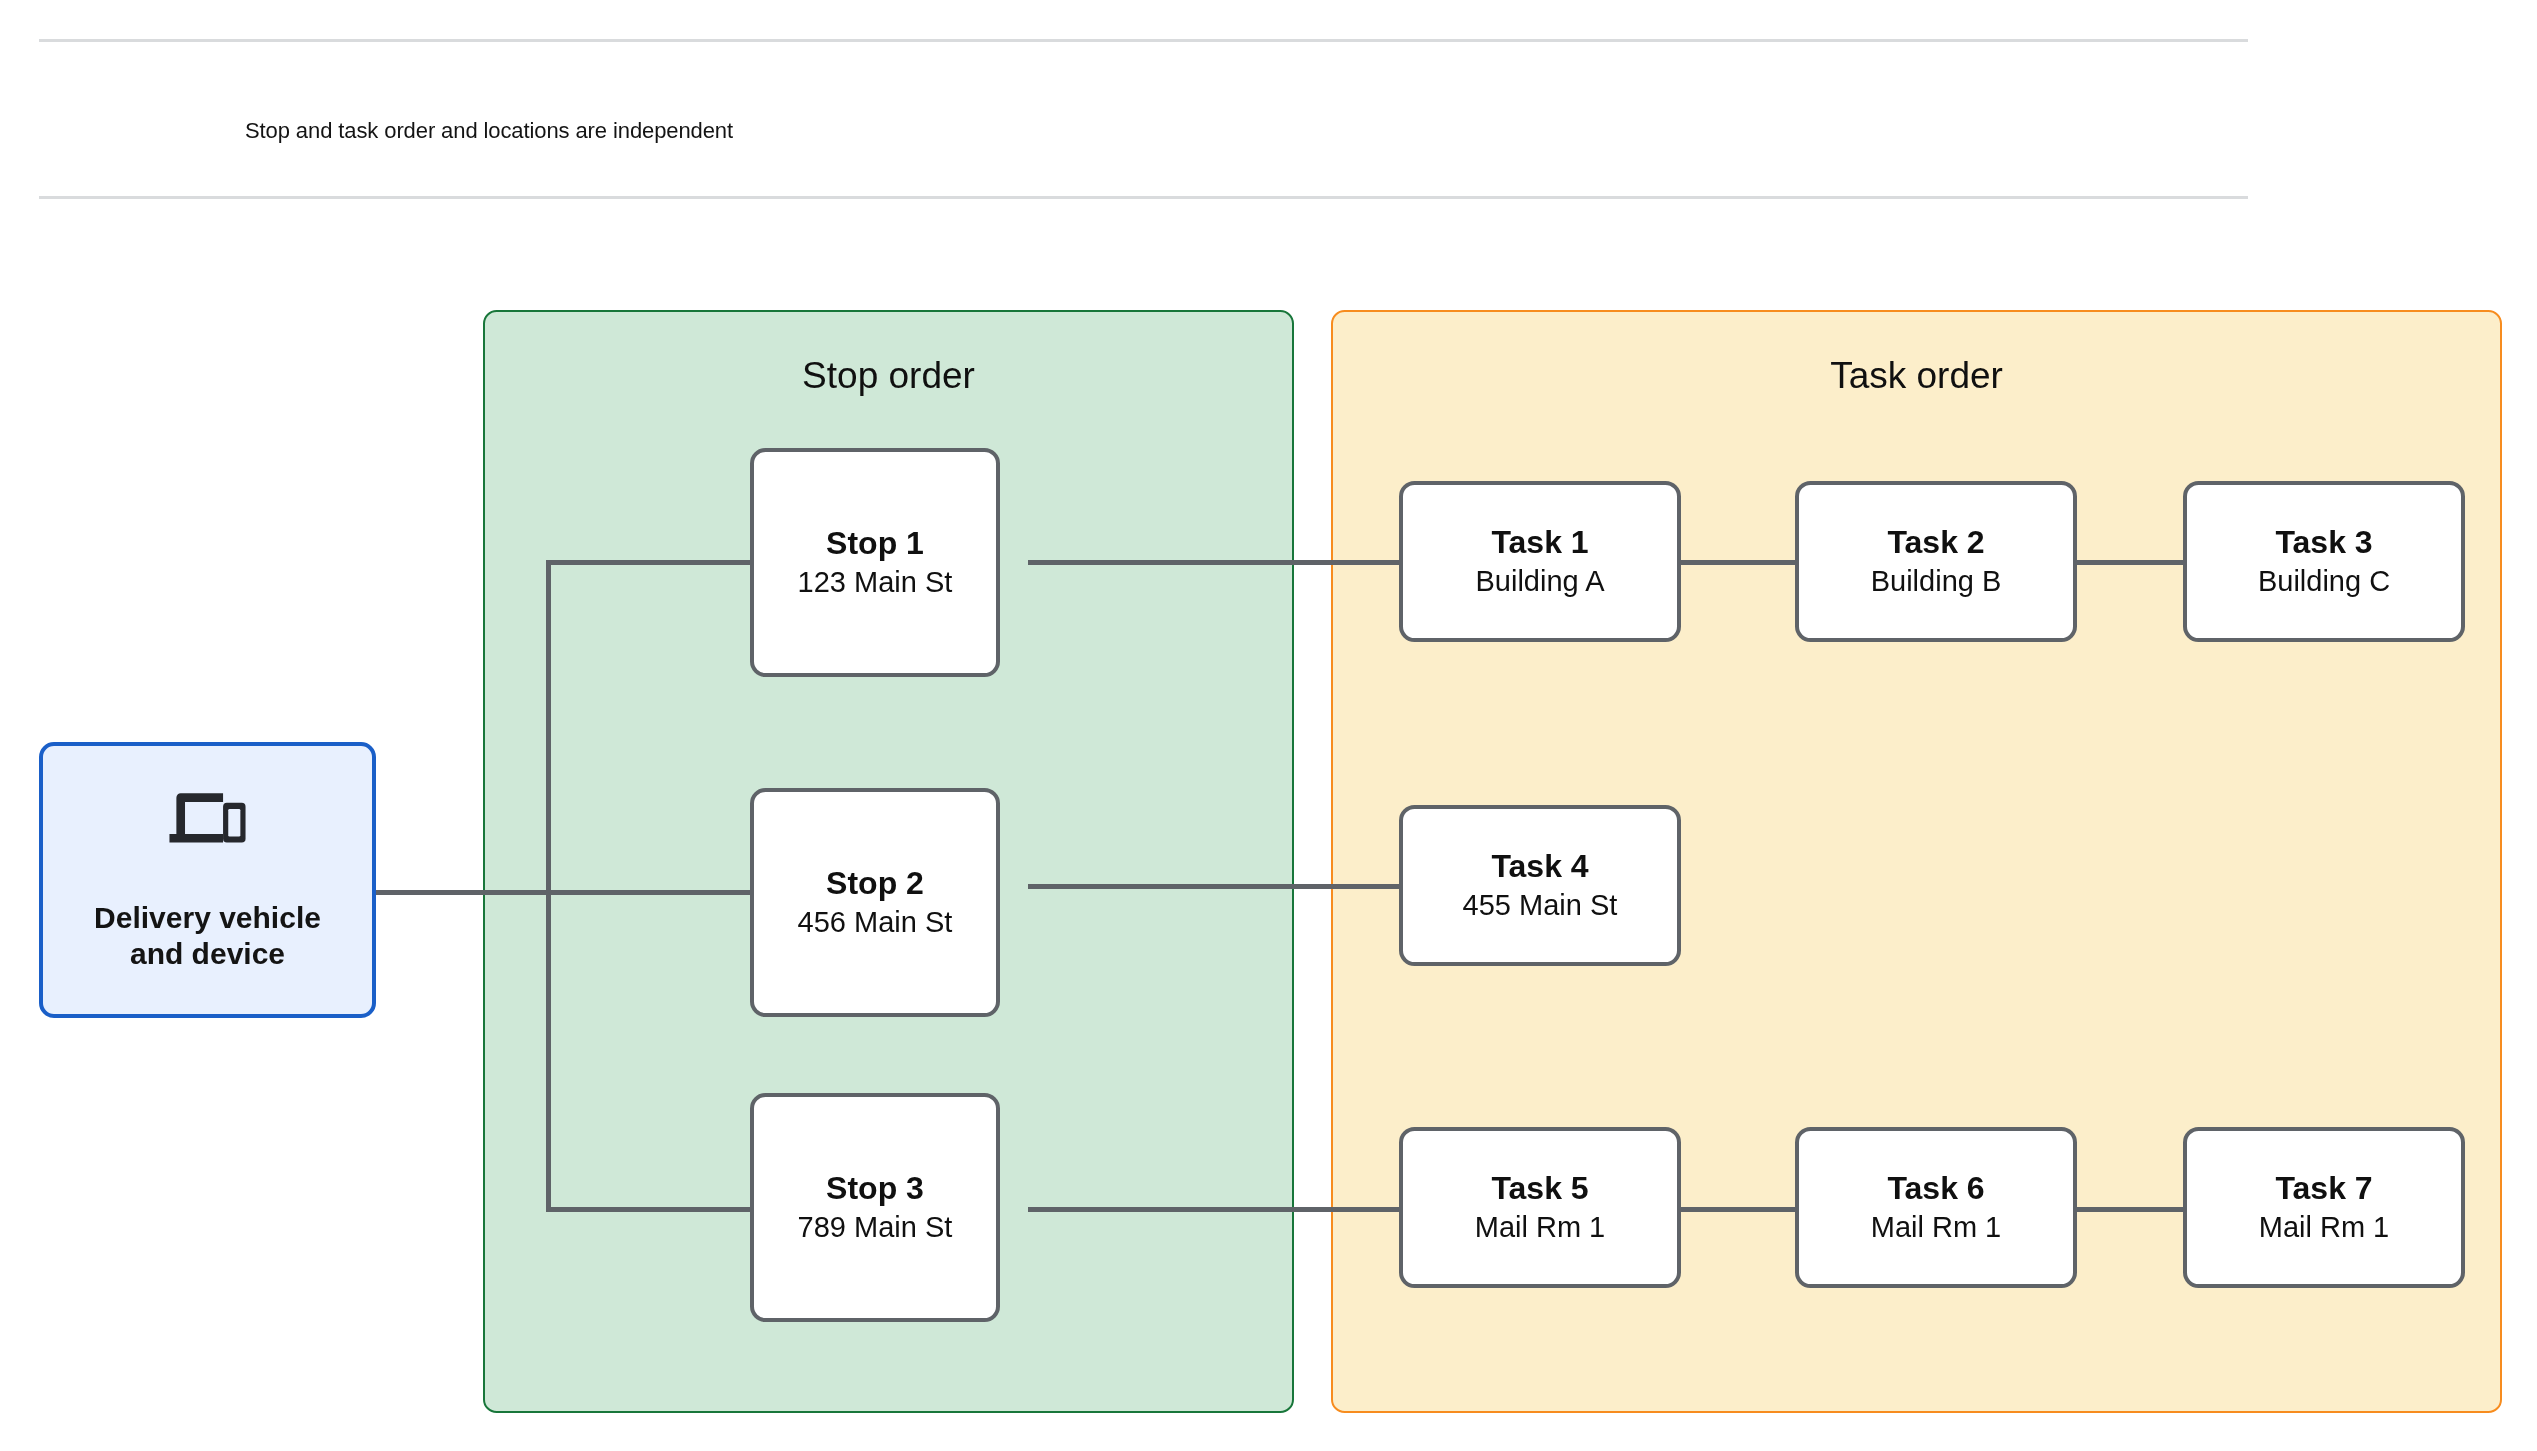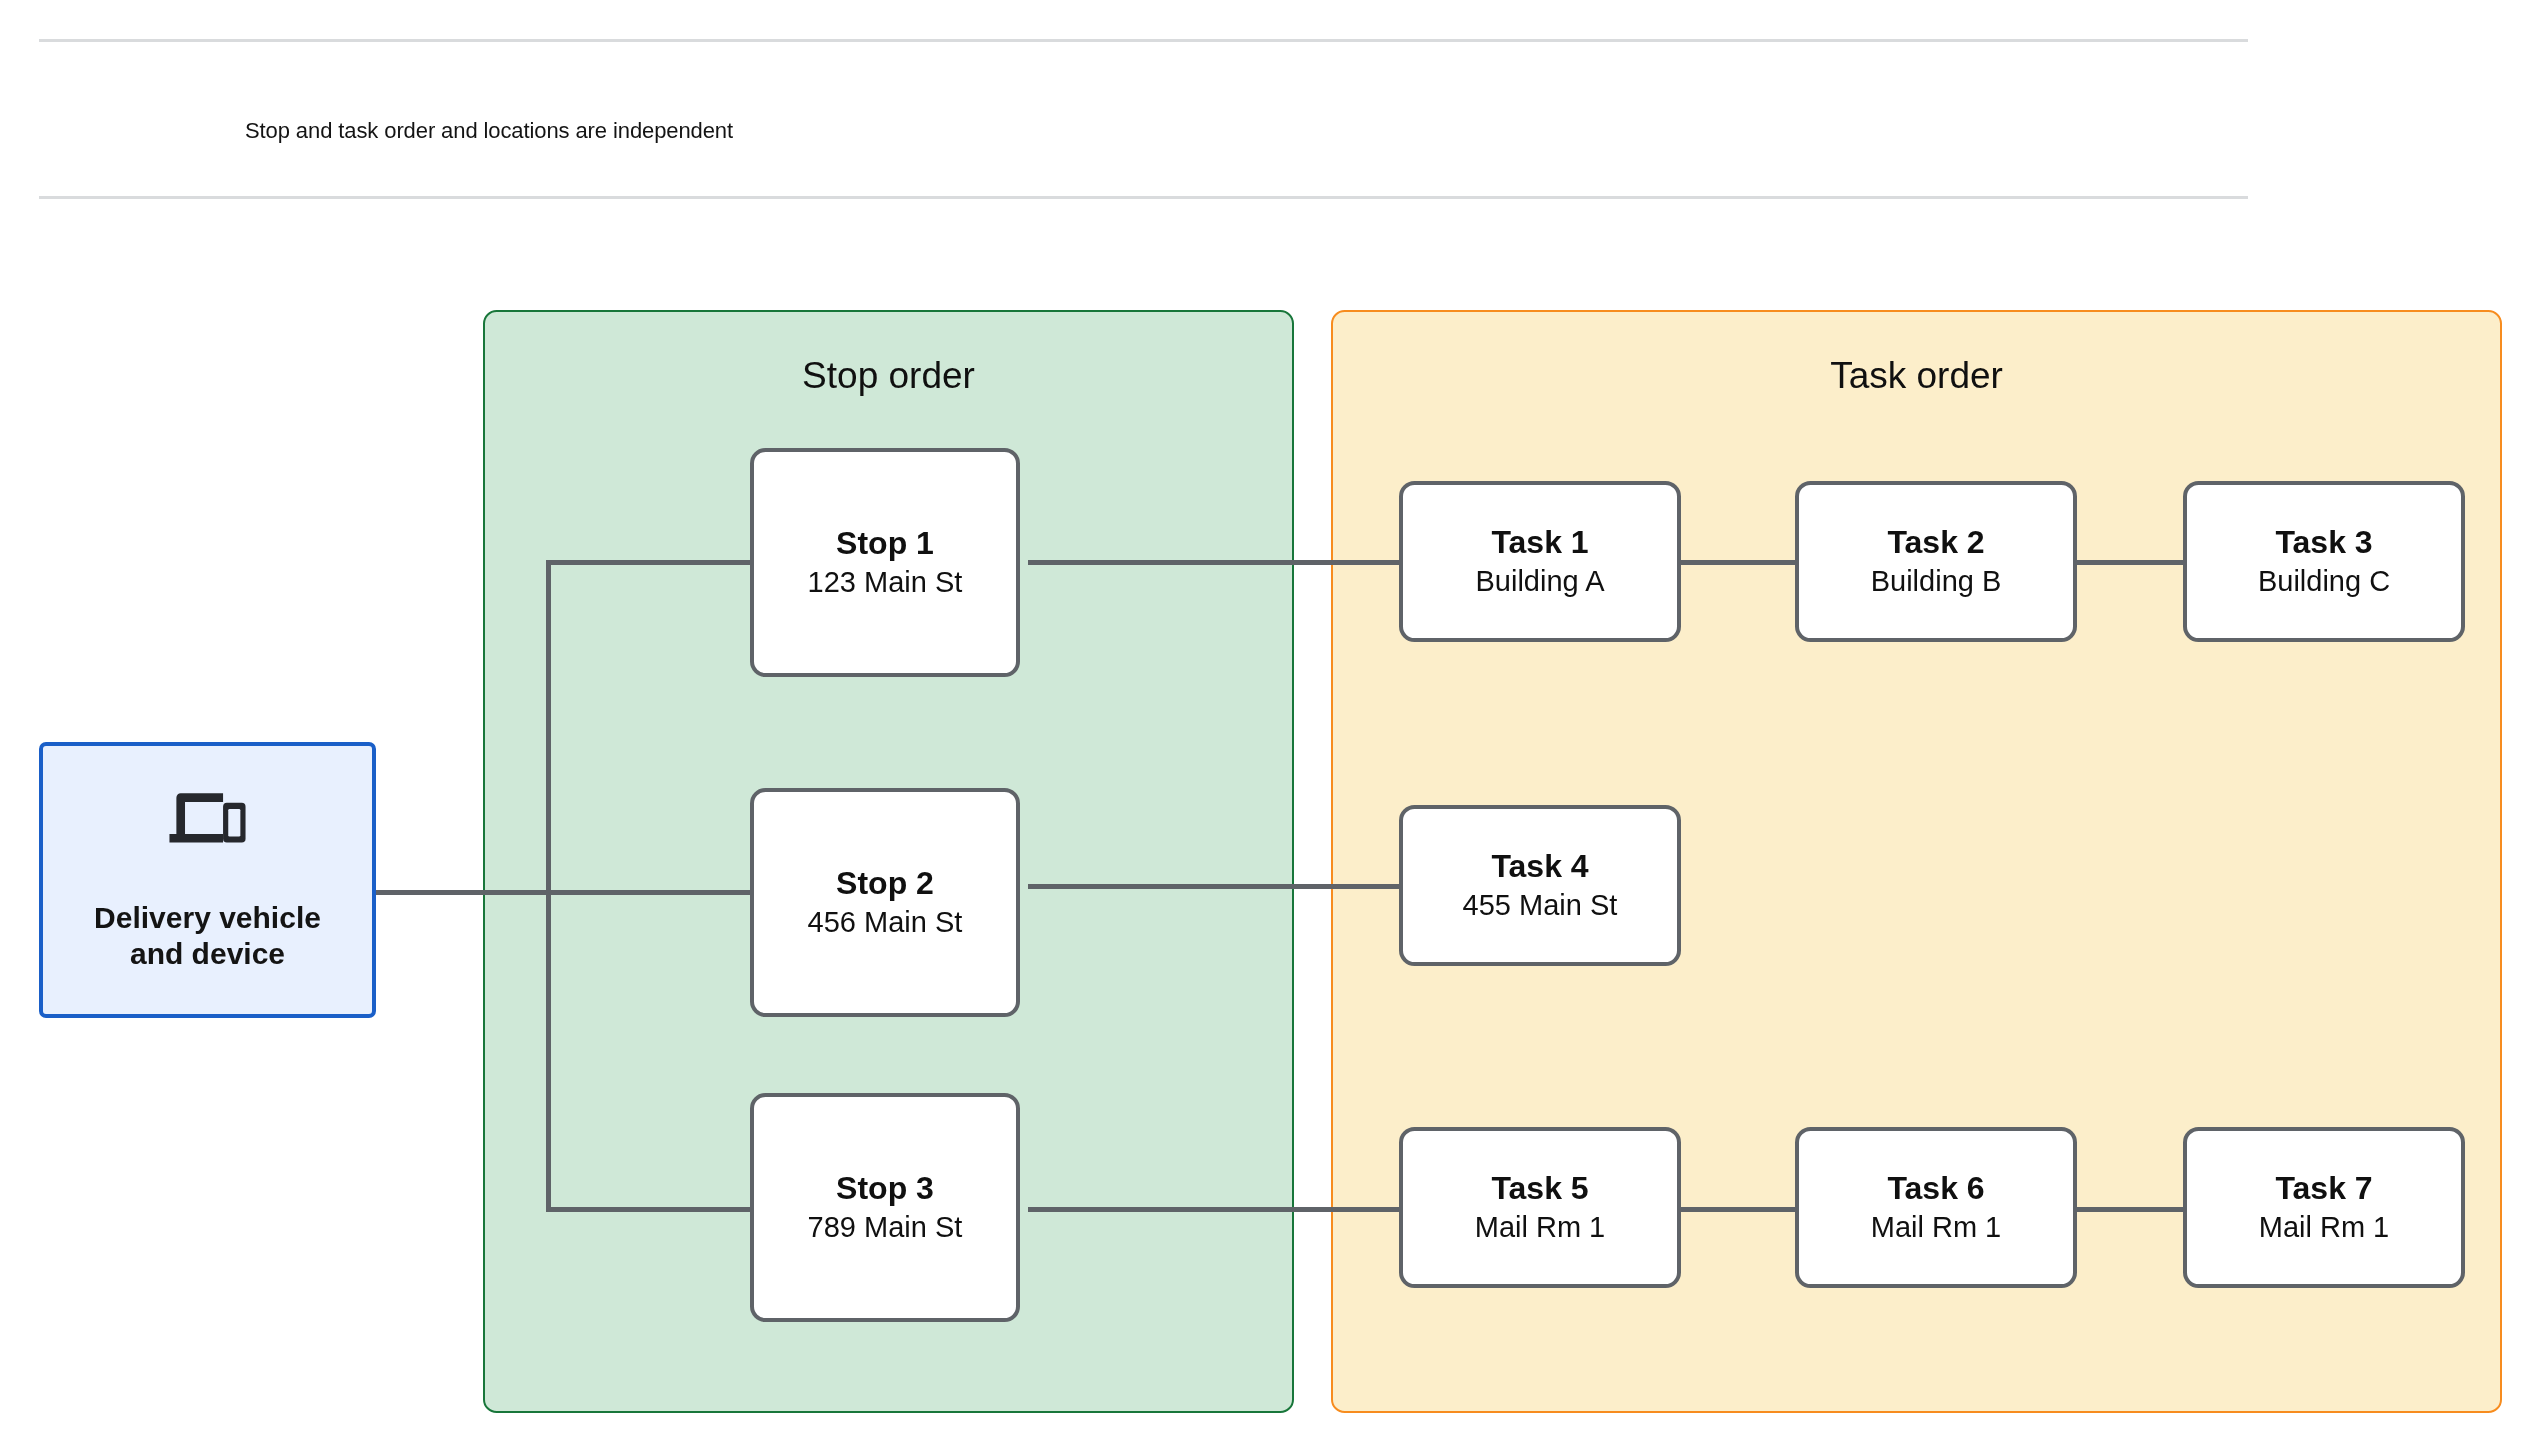--- a/index.html
+++ b/index.html
@@ -85,21 +85,21 @@
     color:#101010;
   }
 
   
   #device-box{
     position:absolute;
     left:39px; top:742px;
     width:337px; height:276px;
     background:#e8f0fe;
     border:4.8px solid #1a5fc8;
-    border-radius:7px;
+    border-radius:15px;
     box-sizing:border-box;
     display:flex;
     flex-direction:column;
     align-items:center;
     justify-content:center;
   }
   #device-icon{
     width:83px;height:64px;
     display:block;
     margin-bottom:47px;
@@ -132,21 +132,21 @@
     line-height:1.15;
   }
   .node-sub{
     font-size:29px;
     font-weight:400;
     color:#101010;
     line-height:1.2;
     margin-top:3.9px;
   }
 
-  .stop-node{width:270px;height:229px;left:750px;}
+  .stop-node{width:250px;height:229px;left:750px;}
   #stop-node-0{top:448px;}
   #stop-node-1{top:788px;}
   #stop-node-2{top:1093px;}
 
   .task-node{width:282px;height:161px;}
   .task-col-0{left:1399px;}
   .task-col-1{left:1795px;}
   .task-col-2{left:2183px;}
   .task-row-0{top:481px;}
   .task-row-1{top:805px;}

